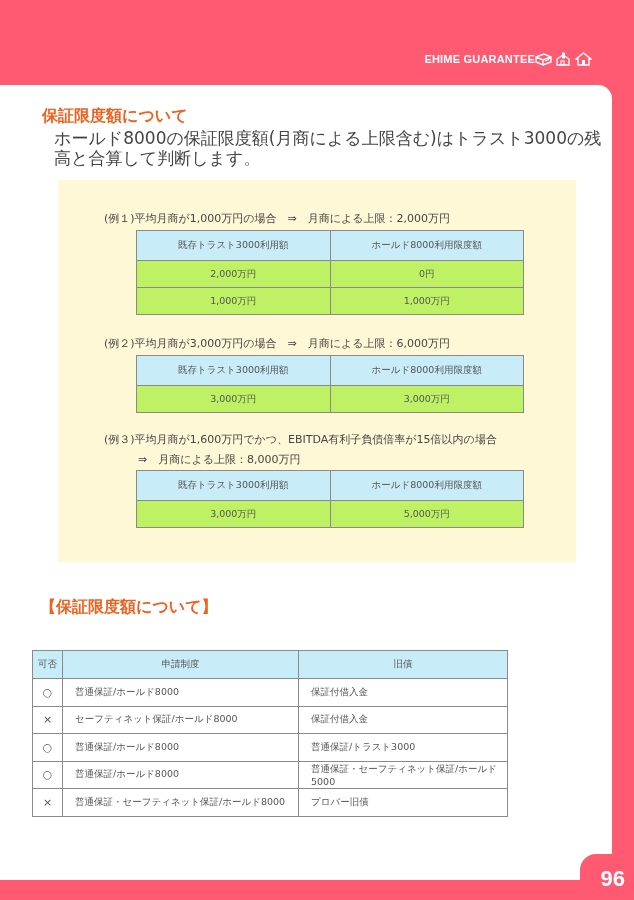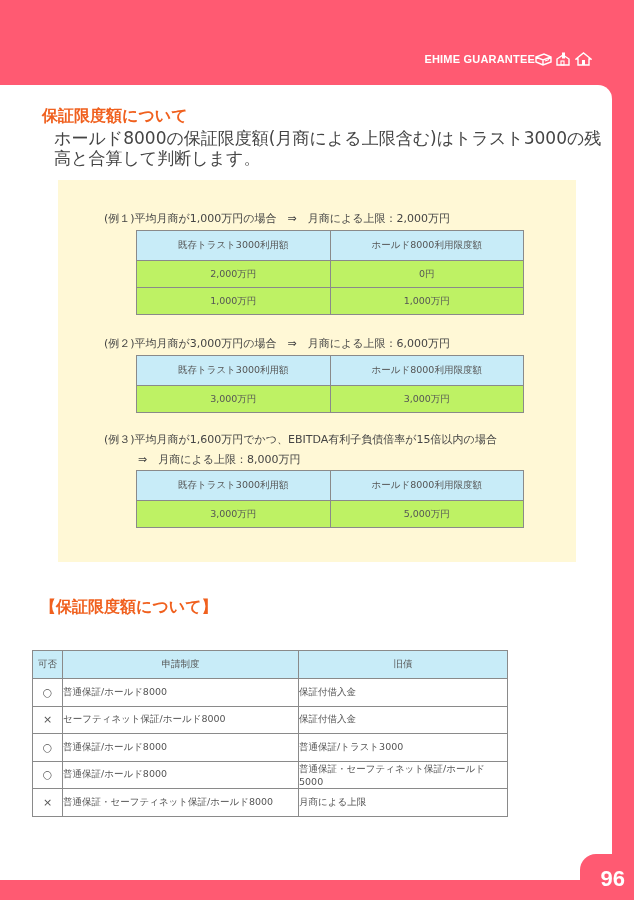--- a/index.html
+++ b/index.html
@@ -56,21 +56,21 @@
   table.judge {
     position: absolute; left: 32px; top: 638px; width: 476px;
     border-collapse: collapse; font-size: 9.5px; color: #555; margin-top: 12px;
   }
   table.judge th, table.judge td {
     border: 1px solid #8a8a8a; font-weight: normal; height: 27.5px;
   }
   table.judge th { background: #c8ecf8; height: 28px; text-align: center; }
   table.judge th.c-ok { width: 30px; }
   table.judge th.c-app { width: 236px; text-align: center; }
-  table.judge td { padding-left: 0; }
+  table.judge td { padding-left: 12px; }
   table.judge td.ok { text-align: center; padding-left: 0; font-size: 11px; }
 </style>
 </head>
 <body>
 
 <div class="header-brand">
   <span>EHIME GUARANTEE</span>
   <span class="brand-icons">
     <svg viewBox="0 0 17 14">
         <path d="M1 5 L9 2 L16 5 L16 10 L8 13 L1 10 Z M1 5 L8 8 L16 5 M8 8 L8 13" fill="none" stroke="#fff" stroke-width="1.4"></path>
@@ -168,20 +168,20 @@
     <td>普通保証/トラスト3000</td>
   </tr>
   <tr>
     <td class="ok">○</td>
     <td>普通保証/ホールド8000</td>
     <td>普通保証・セーフティネット保証/ホールド5000</td>
   </tr>
   <tr>
     <td class="ok">×</td>
     <td>普通保証・セーフティネット保証/ホールド8000</td>
-    <td>月商による上限</td>
+    <td>プロパー旧債</td>
   </tr>
 </tbody>
   </table>
 
 <div style="position:absolute; left:0; top:880px; width:634px; height:20px; background:#ff5a72;"></div>
 <div style="position:absolute; right:0; top:854px; width:54px; height:30px; background:#ff5a72; border-radius:16px 0 0 0;"></div>
 <div class="page-num">96</div>
 
 </body></html>

